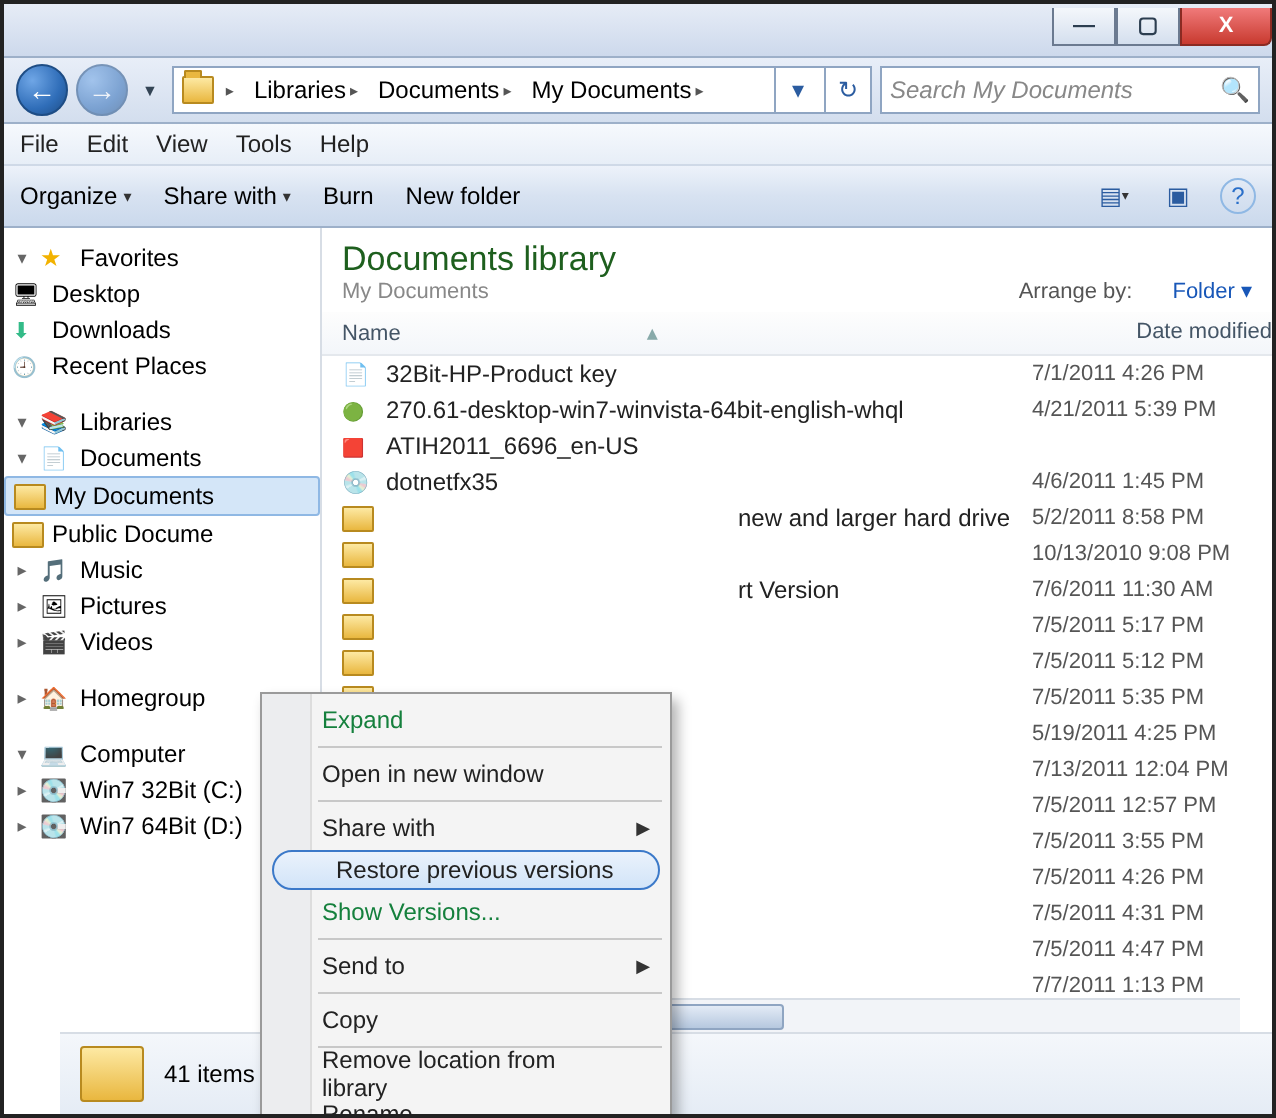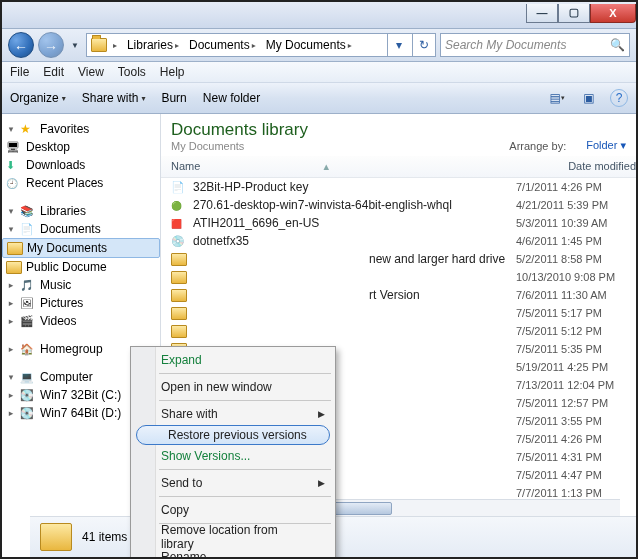--- a/index.html
+++ b/index.html
@@ -469,21 +469,20 @@
               <span class="fic exe"></span>
               <span>270.61-desktop-win7-winvista-64bit-english-whql</span>
             </div>
             <div class="fd">4/21/2011 5:39 PM</div>
           </div>
           <div class="frow">
             <div class="fn">
               <span class="fic app"></span>
               <span>ATIH2011_6696_en-US</span>
             </div>
-            <div class="fd">5/3/2011 10:39 AM</div>
           </div>
           <div class="frow">
             <div class="fn">
               <span class="fic disc"></span>
               <span>dotnetfx35</span>
             </div>
             <div class="fd">4/6/2011 1:45 PM</div>
           </div>
           <div class="frow">
             <div class="fn">

